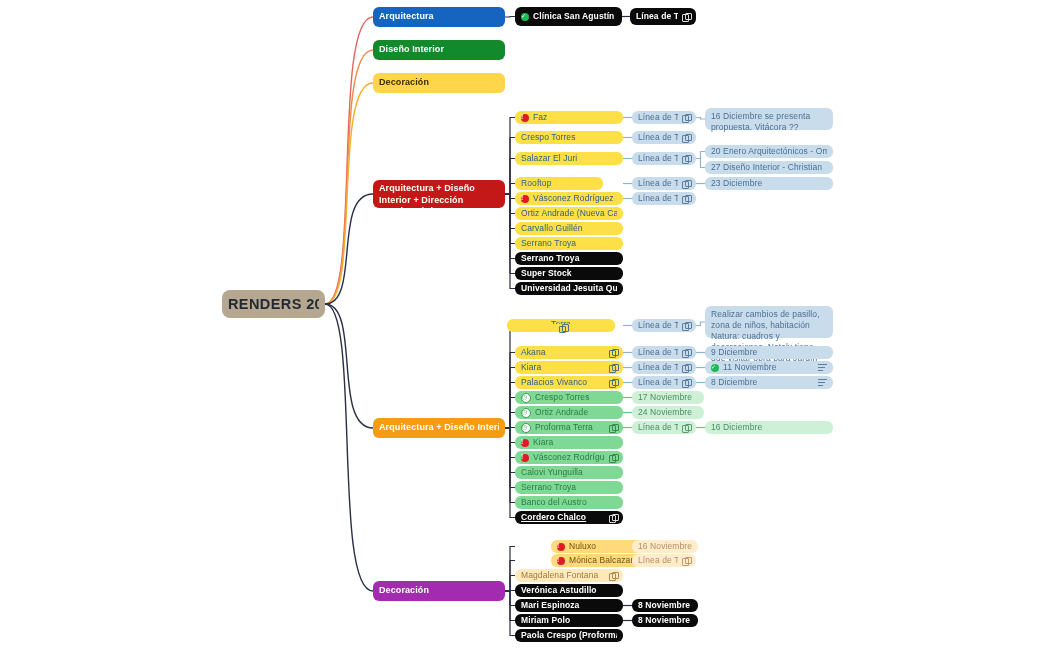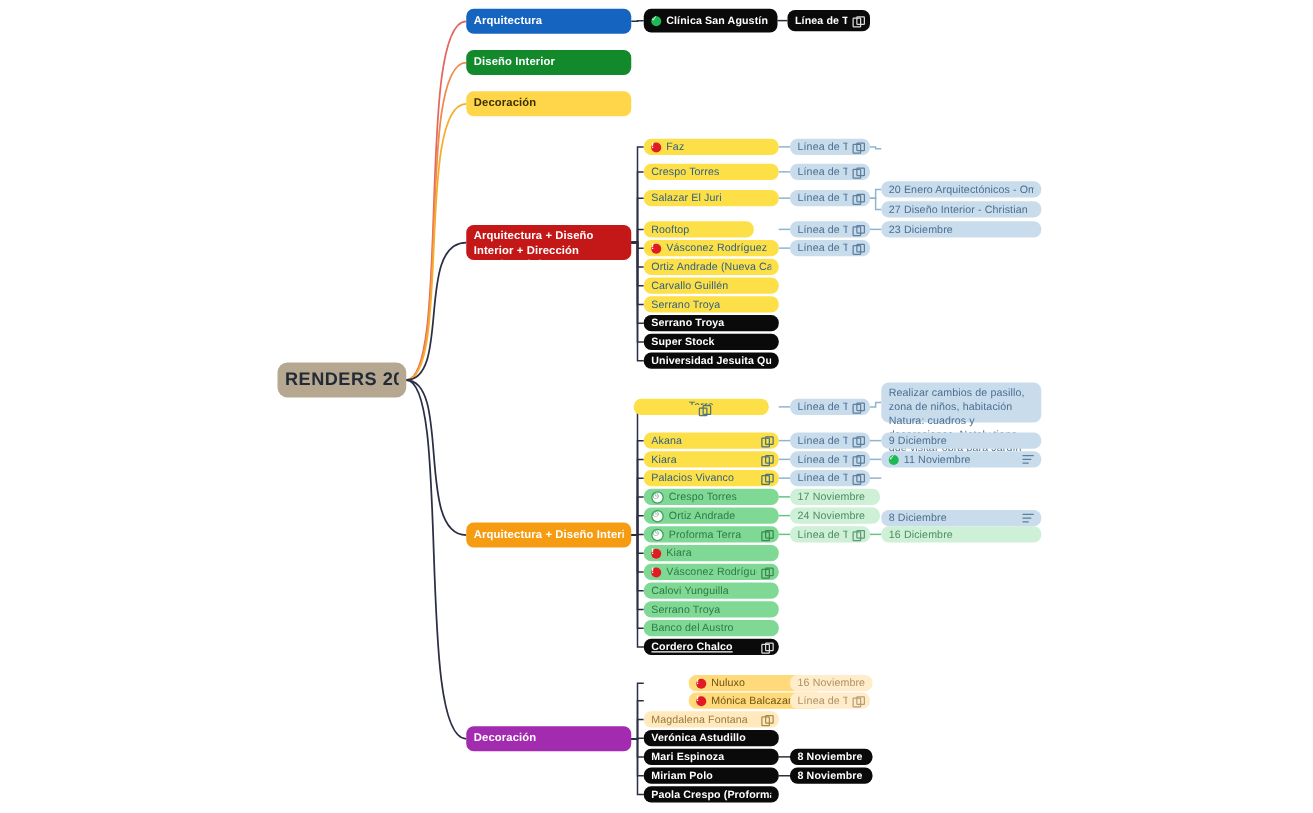--- a/index.html
+++ b/index.html
@@ -186,20 +186,23 @@
       <span class="ric ico-copy"></span>
     </div>
     <div class="node s-lblue" style="left: 515px; top: 111px; width: 108px; height: 13px;">
       <span class="ic ico-alert">!</span>
       <span class="lbl">Faz</span>
     </div>
     <div class="node s-paleblue" style="left: 632px; top: 111px; width: 64px; height: 13px;">
       <span class="lbl">Línea de Tiempo</span>
       <span class="ric ico-copy"></span>
     </div>
+    <div class="node s-paleblue wrapnode" style="left: 705px; top: 108px; width: 128px; height: 22px;">
+      <span class="lbl">16 Diciembre se presenta propuesta. Vitácora ??</span>
+    </div>
     <div class="node s-lblue" style="left: 515px; top: 131px; width: 108px; height: 13px;">
       <span class="lbl">Crespo Torres</span>
     </div>
     <div class="node s-paleblue" style="left: 632px; top: 131px; width: 64px; height: 13px;">
       <span class="lbl">Línea de Tiempo</span>
       <span class="ric ico-copy"></span>
     </div>
     <div class="node s-lblue" style="left: 515px; top: 152px; width: 108px; height: 13px;">
       <span class="lbl">Salazar El Juri</span>
     </div>
@@ -289,21 +292,21 @@
       </span>
     </div>
     <div class="node s-lblue" style="left: 515px; top: 376px; width: 108px; height: 13px;">
       <span class="lbl">Palacios Vivanco</span>
       <span class="ric ico-copy"></span>
     </div>
     <div class="node s-paleblue" style="left: 632px; top: 376px; width: 64px; height: 13px;">
       <span class="lbl">Línea de Tiempo</span>
       <span class="ric ico-copy"></span>
     </div>
-    <div class="node s-paleblue" style="left: 705px; top: 376px; width: 128px; height: 13px; margin-top: 32px;">
+    <div class="node s-paleblue" style="left: 705px; top: 376px; width: 128px; height: 13px;">
       <span class="lbl">8 Diciembre</span>
       <span class="ric ico-lines">
         <i></i>
         <i></i>
         <i></i>
       </span>
     </div>
     <div class="node s-green" style="left: 515px; top: 391px; width: 108px; height: 13px;">
       <span class="ic ico-clock">◷</span>
       <span class="lbl">Crespo Torres</span>

